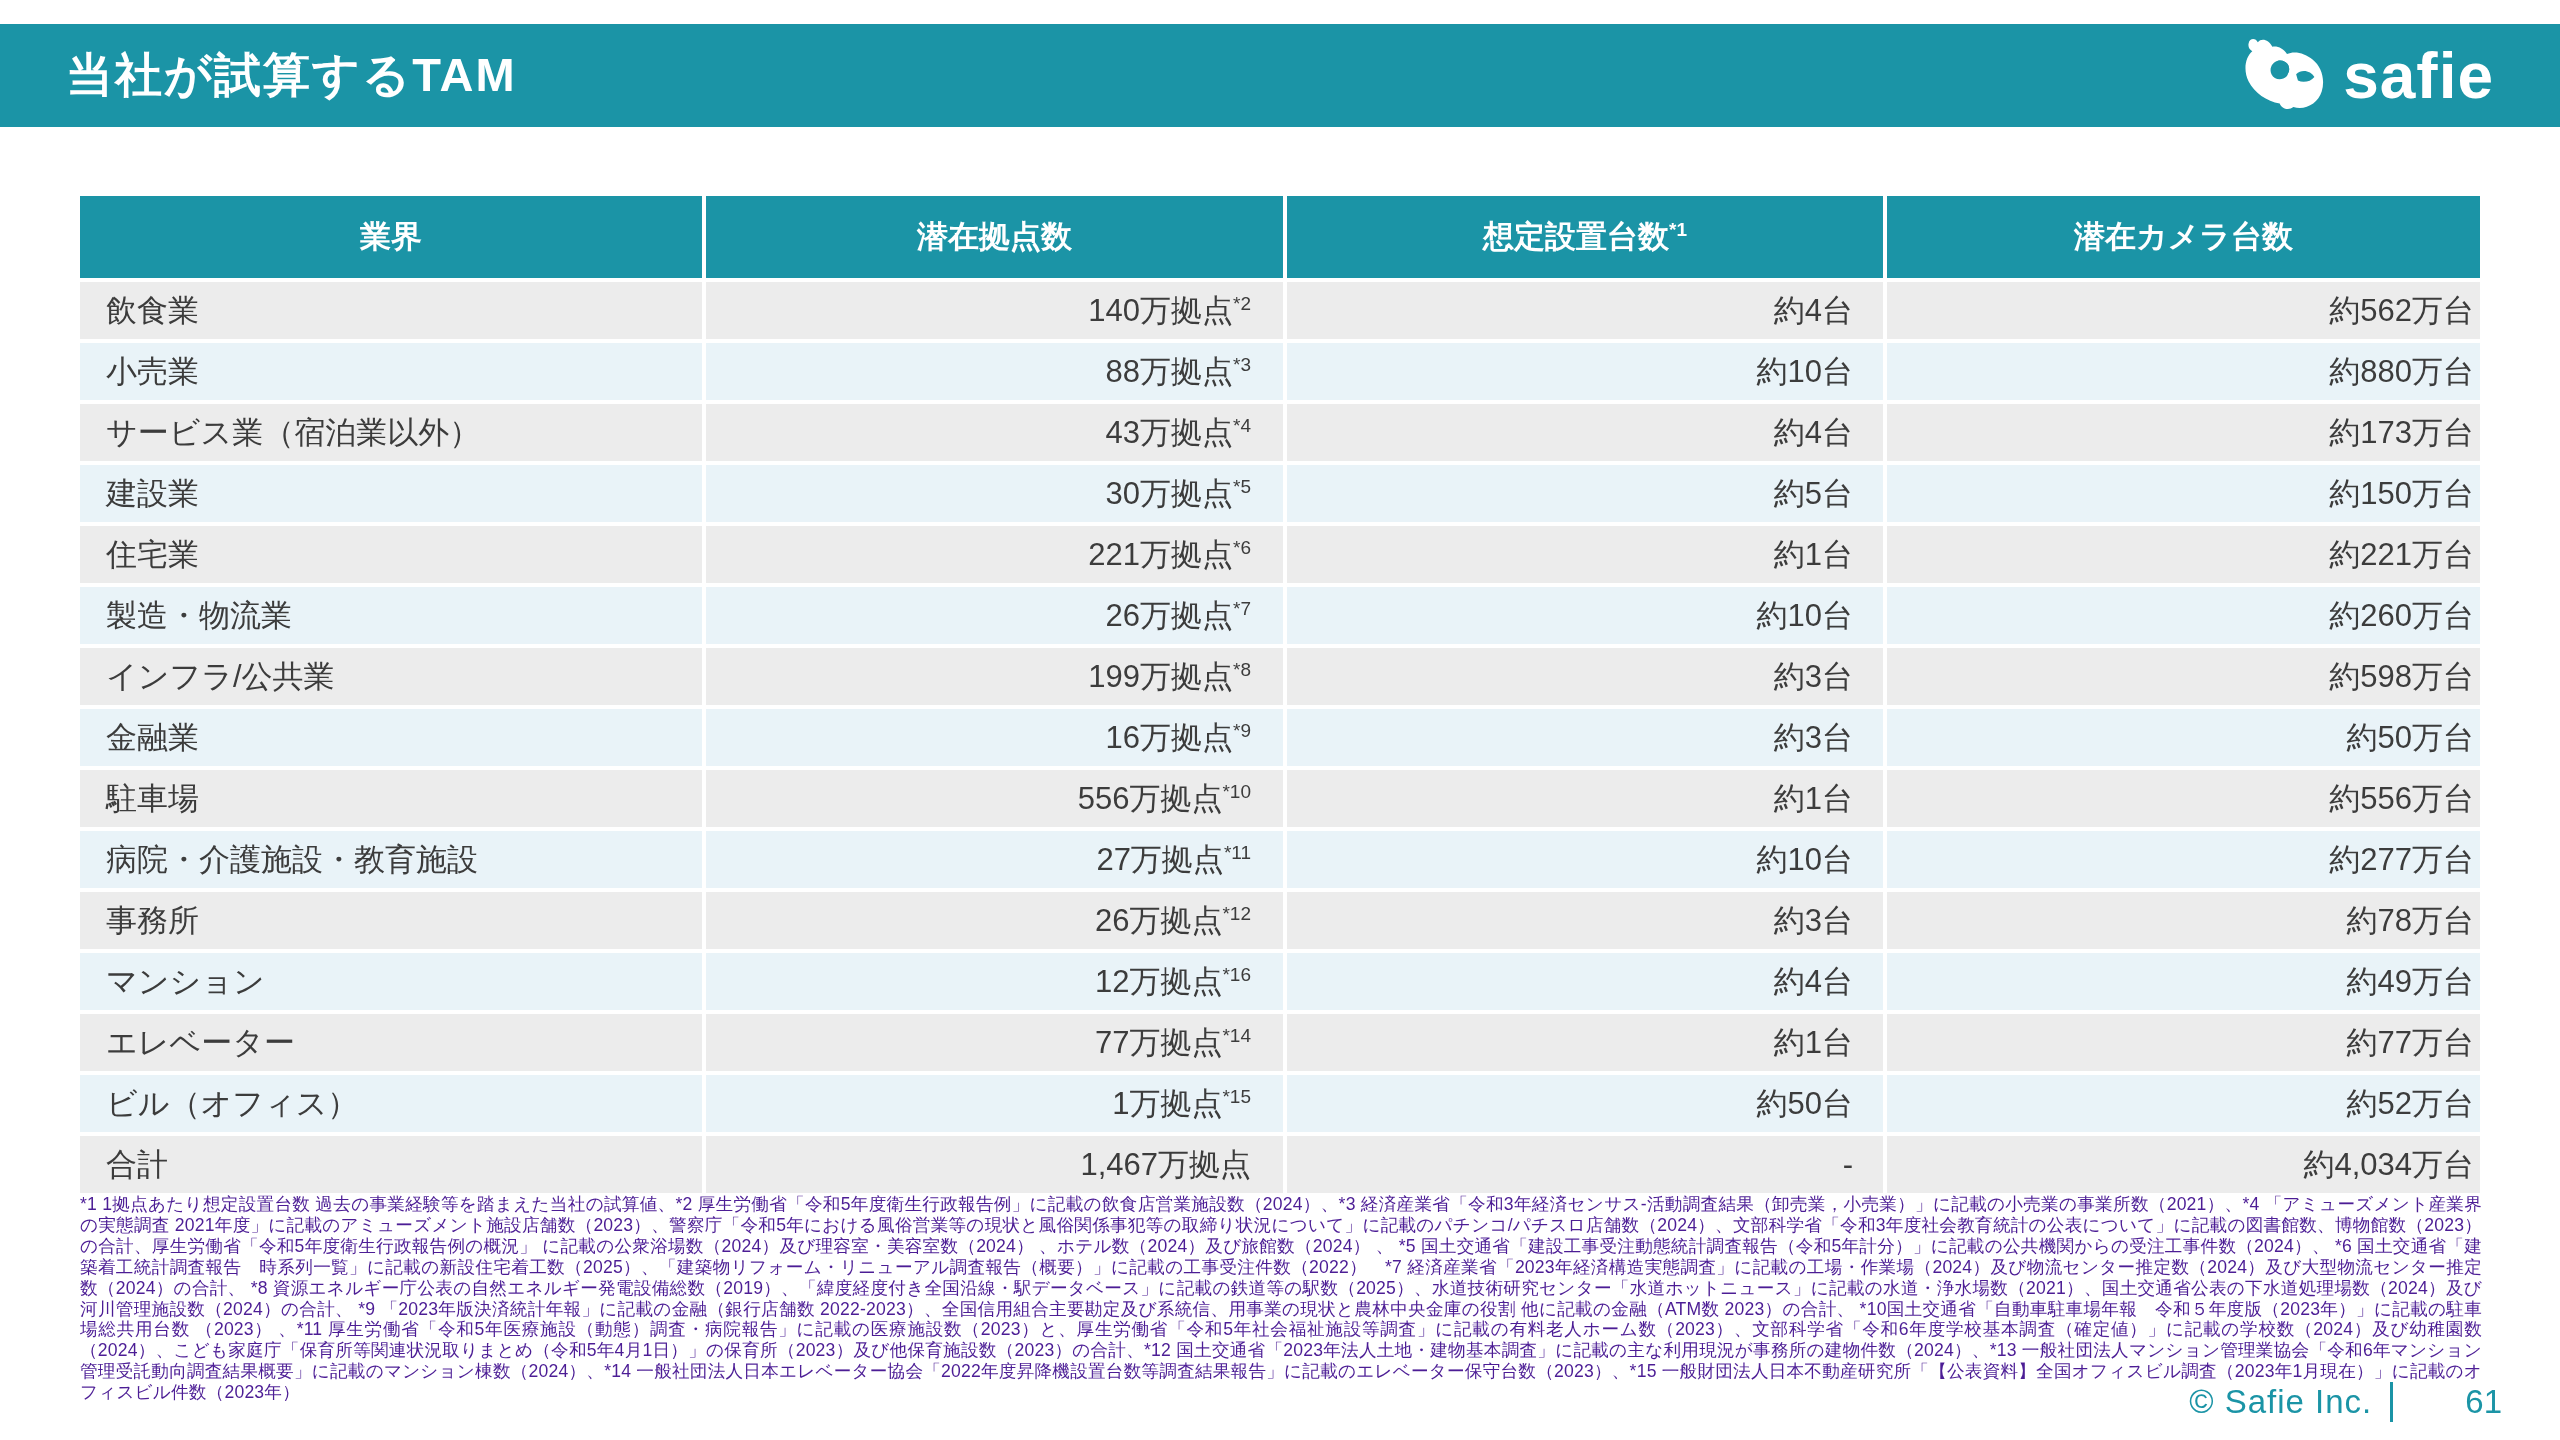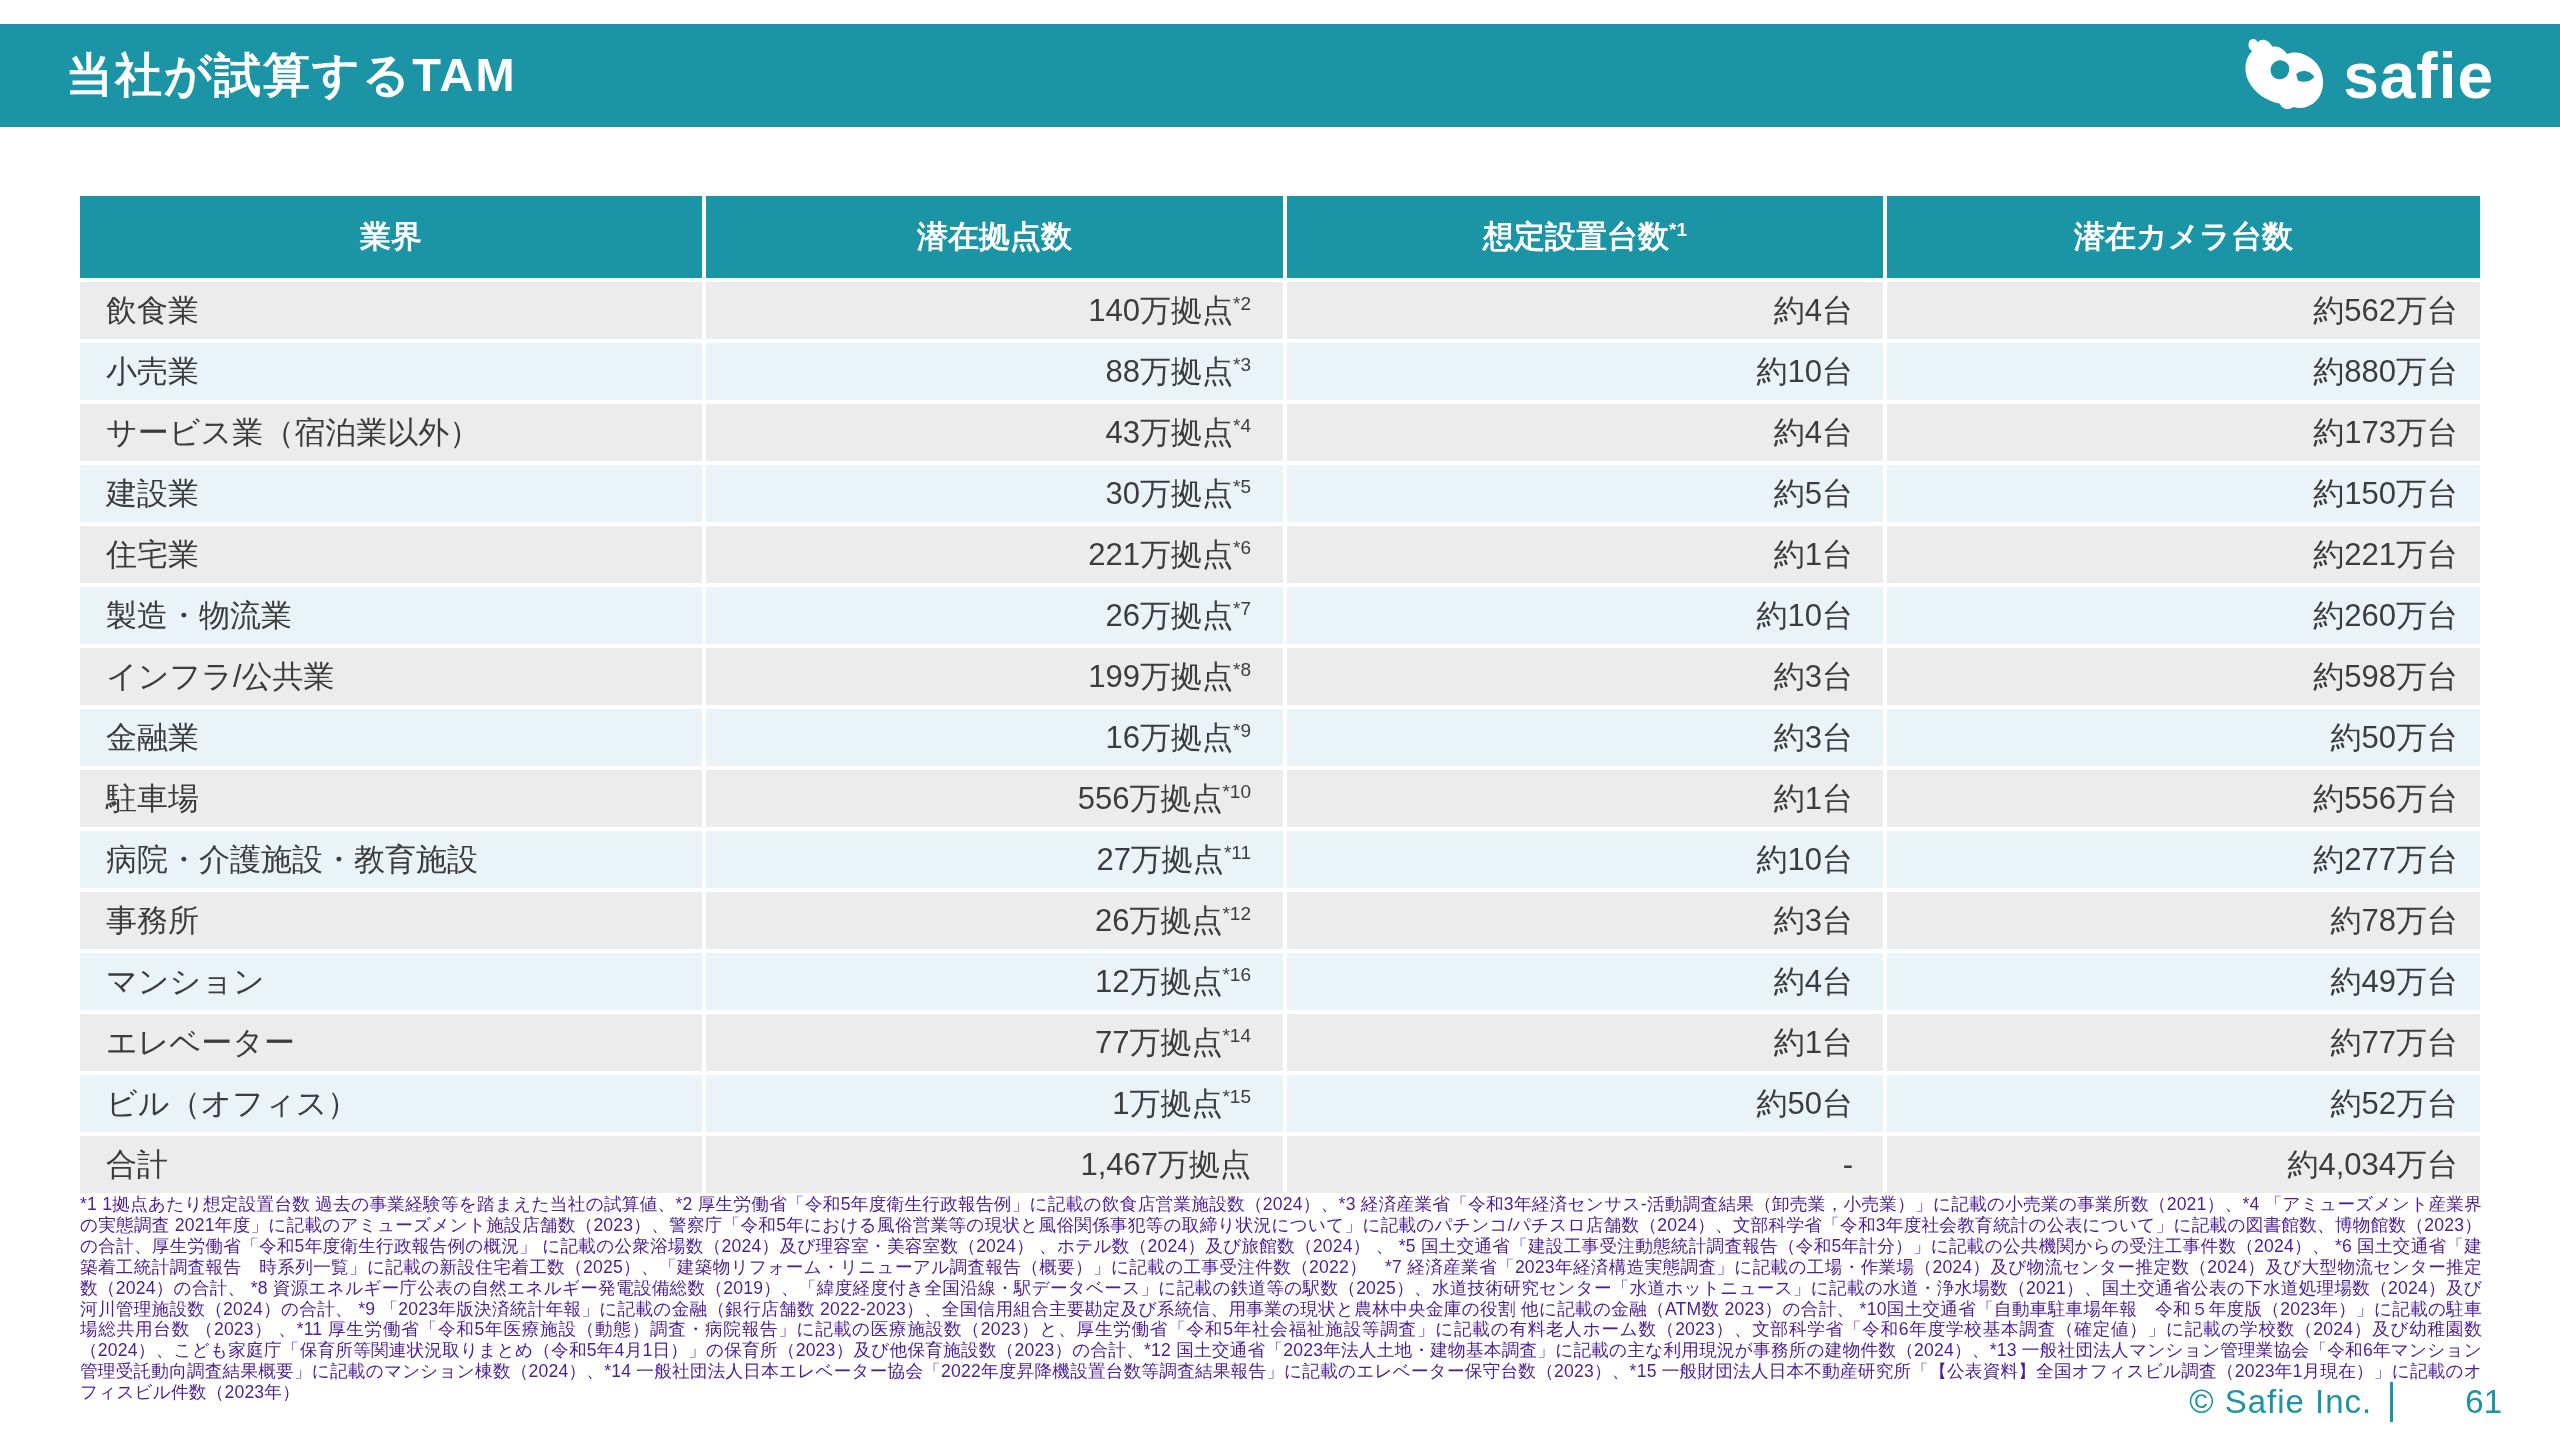--- a/index.html
+++ b/index.html
@@ -24,21 +24,21 @@
                 border-right:4px solid #fff;border-bottom:4px solid #fff;}
   .tam-table th:last-child{border-right:none;}
   .tam-table td{font-size:31px;color:#3c3c3c;height:55px;vertical-align:middle;
                 border-right:4px solid #fff;border-bottom:4px solid #fff;}
   .tam-table td:last-child{border-right:none;}
   .tam-table tbody tr:nth-child(odd) td{background:#ECECEC;}
   .tam-table tbody tr:nth-child(even) td{background:#E9F3F8;}
   .c1{text-align:left;padding-left:26px;}
   .c2{text-align:right;padding-right:32px;}
   .c3{text-align:right;padding-right:30px;}
-  .c4{text-align:right;padding-right:22px;}
+  .c4{text-align:right;padding-right:6px;}
   sup{font-size:19px;line-height:0;}
 
   
   .footnote{position:absolute;left:80px;top:1194px;width:2402px;
             font-size:17.6px;line-height:20.9px;color:#4c1d95;
             text-align:justify;letter-spacing:0.2px;}
 
   
   .footer{position:absolute;right:58px;top:1382px;display:flex;align-items:center;
           color:var(--teal);font-size:33px;}

